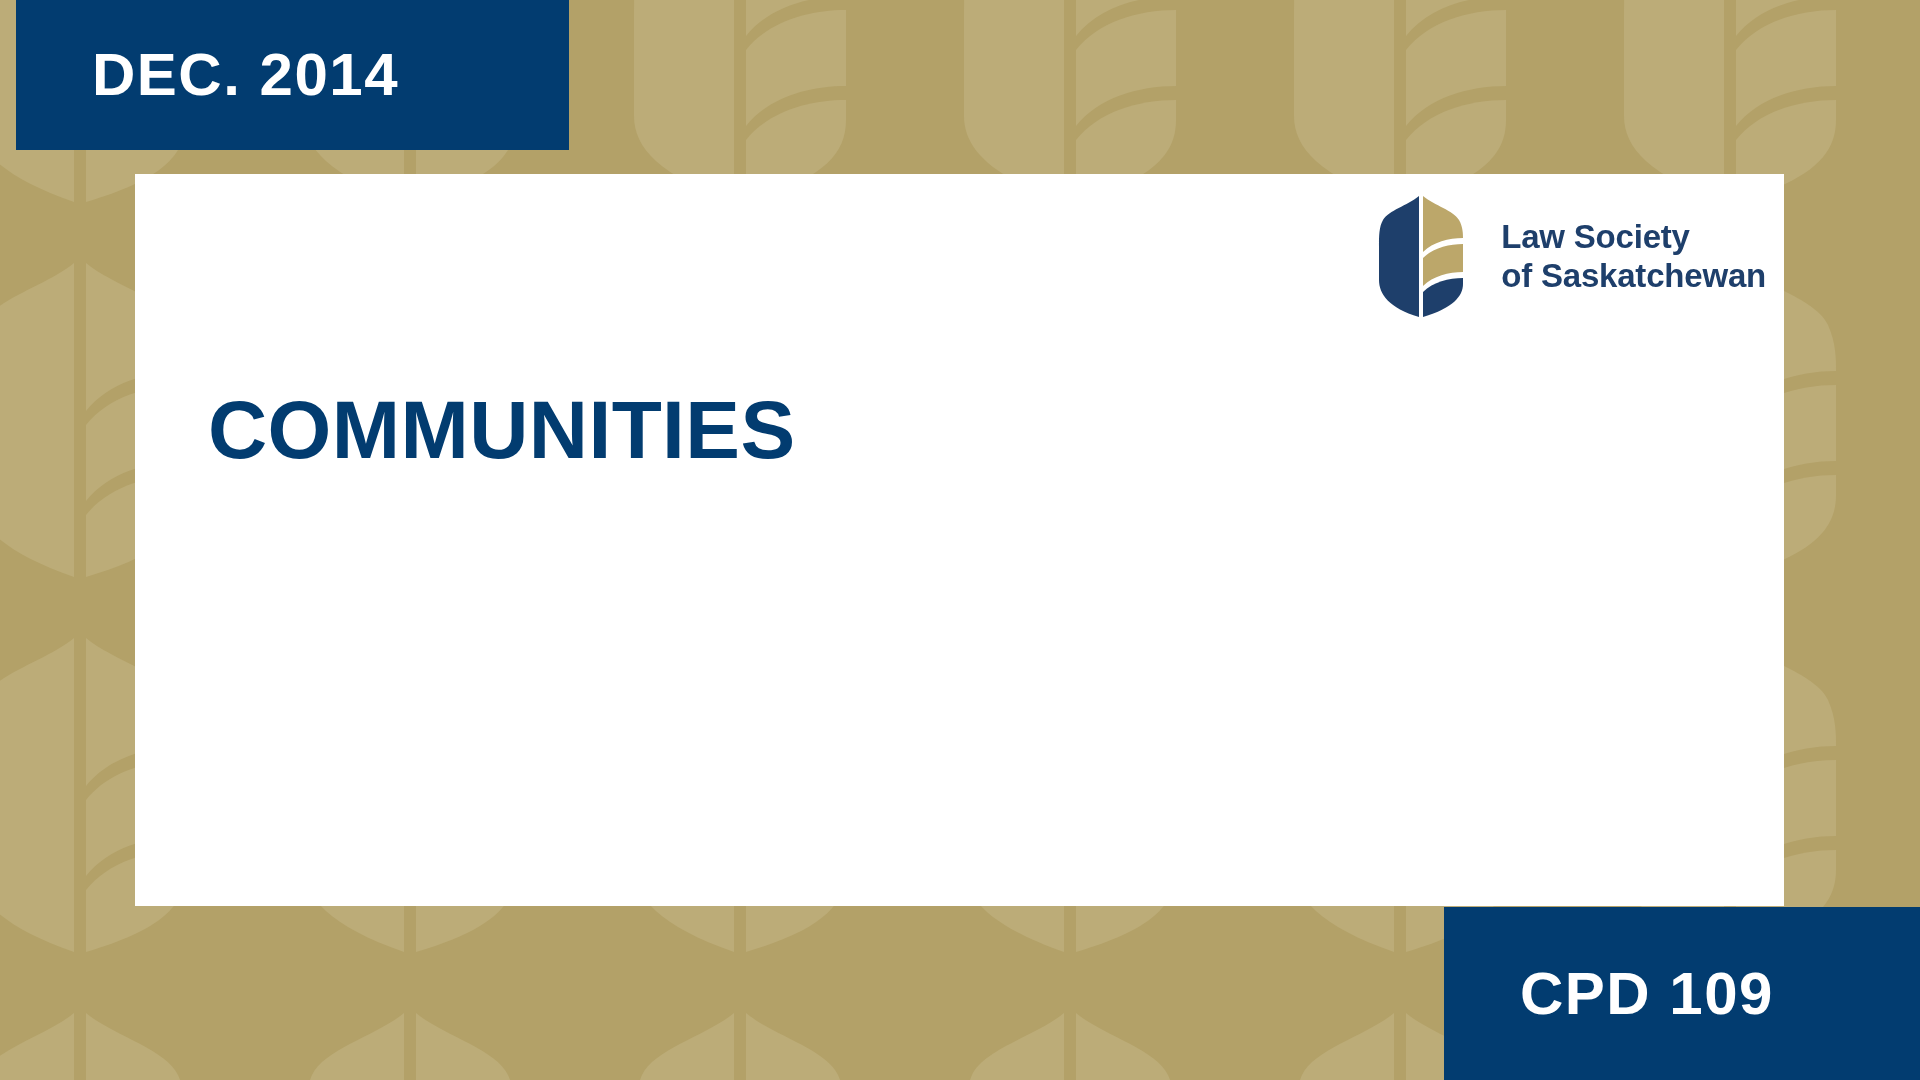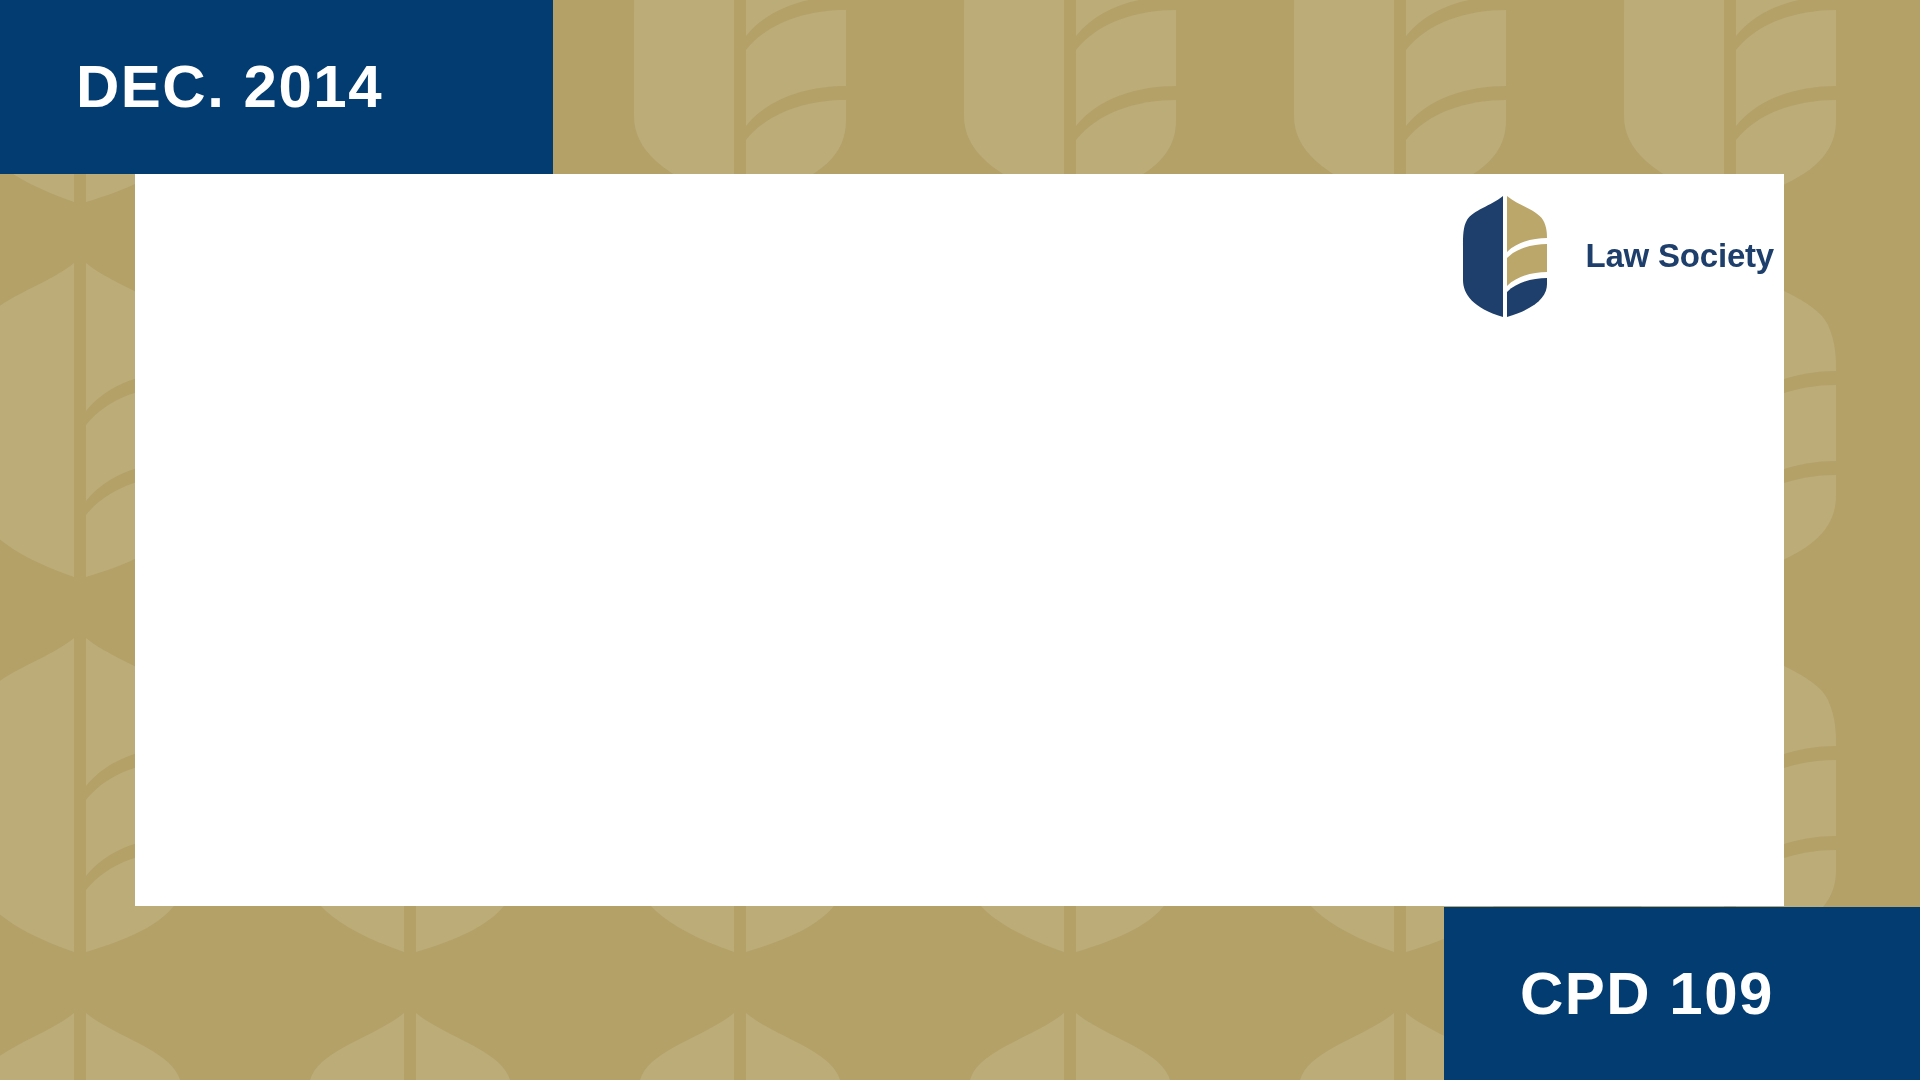--- a/index.html
+++ b/index.html
@@ -25,24 +25,24 @@
   .wm {
     position: absolute;
     width: 240px;
     height: 330px;
     opacity: 1;
   }
 
   
   #date-tab {
     position: absolute;
-    left: 0;
+    left: 16px;
     top: 0;
     width: 553px;
-    height: 174px;
+    height: 150px;
     background: #023c70;
     display: flex;
     align-items: center;
   }
   #date-tab .date-text {
     color: #ffffff;
     font-size: 60px;
     font-weight: 700;
     letter-spacing: 1.5px;
     margin-left: 76px;
@@ -56,21 +56,21 @@
     left: 135px;
     top: 174px;
     width: 1649px;
     height: 732px;
     background: #ffffff;
   }
 
   
   #logo {
     position: absolute;
-    right: 10px;
+    right: 18px;
     top: 20px;
     display: flex;
     align-items: center;
     gap: 36px;
   }
   #logo-mark { width: 88px; height: 125px; display: block; }
   #logo-words {
     color: #1e3f6b;
     font-size: 33px;
     font-weight: 700;
@@ -355,24 +355,26 @@
 
           <path d="M46 64 C56 54 72 50 86 50 L86 78
                    C72 78 56 82 46 92 Z" fill="#BCA76A"></path>
 
           <path d="M46 98 C56 88 72 84 86 84 L86 90
                    C86 102 76 114 46 123 Z" fill="#1E3F6B"></path>
         </svg>
       </span>
       <span id="logo-words">
         <span>Law Society</span><br>
+        <span>of Saskatchewan</span>
       </span>
     </div>
 
     <h1 id="title">
+      <span class="tline">COMMUNITIES</span>
     </h1>
 
   </div>
 
   <div id="cpd-tab">
     <span class="cpd-text">CPD 109</span>
   </div>
 
 </div>
 

